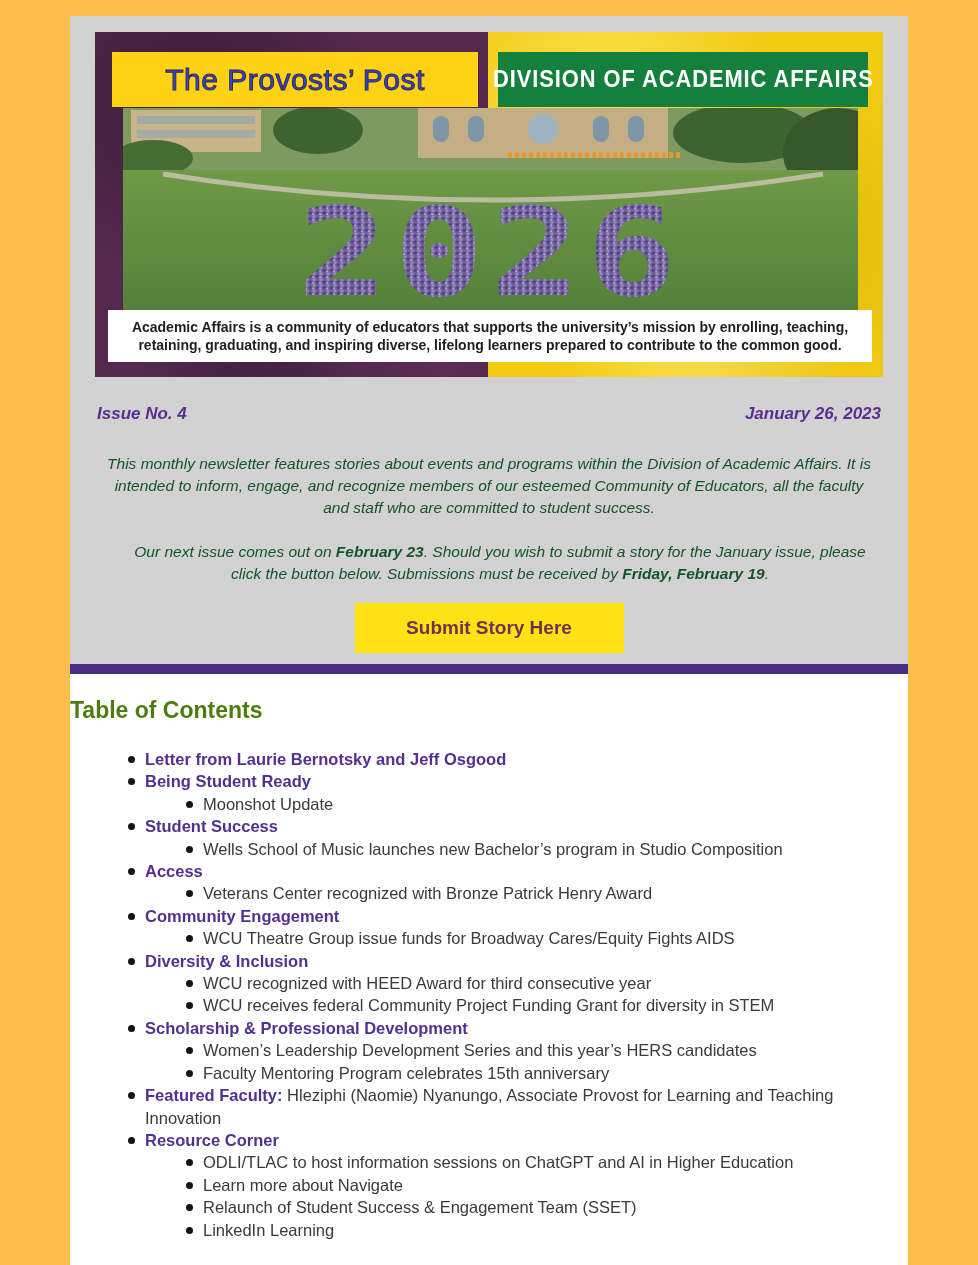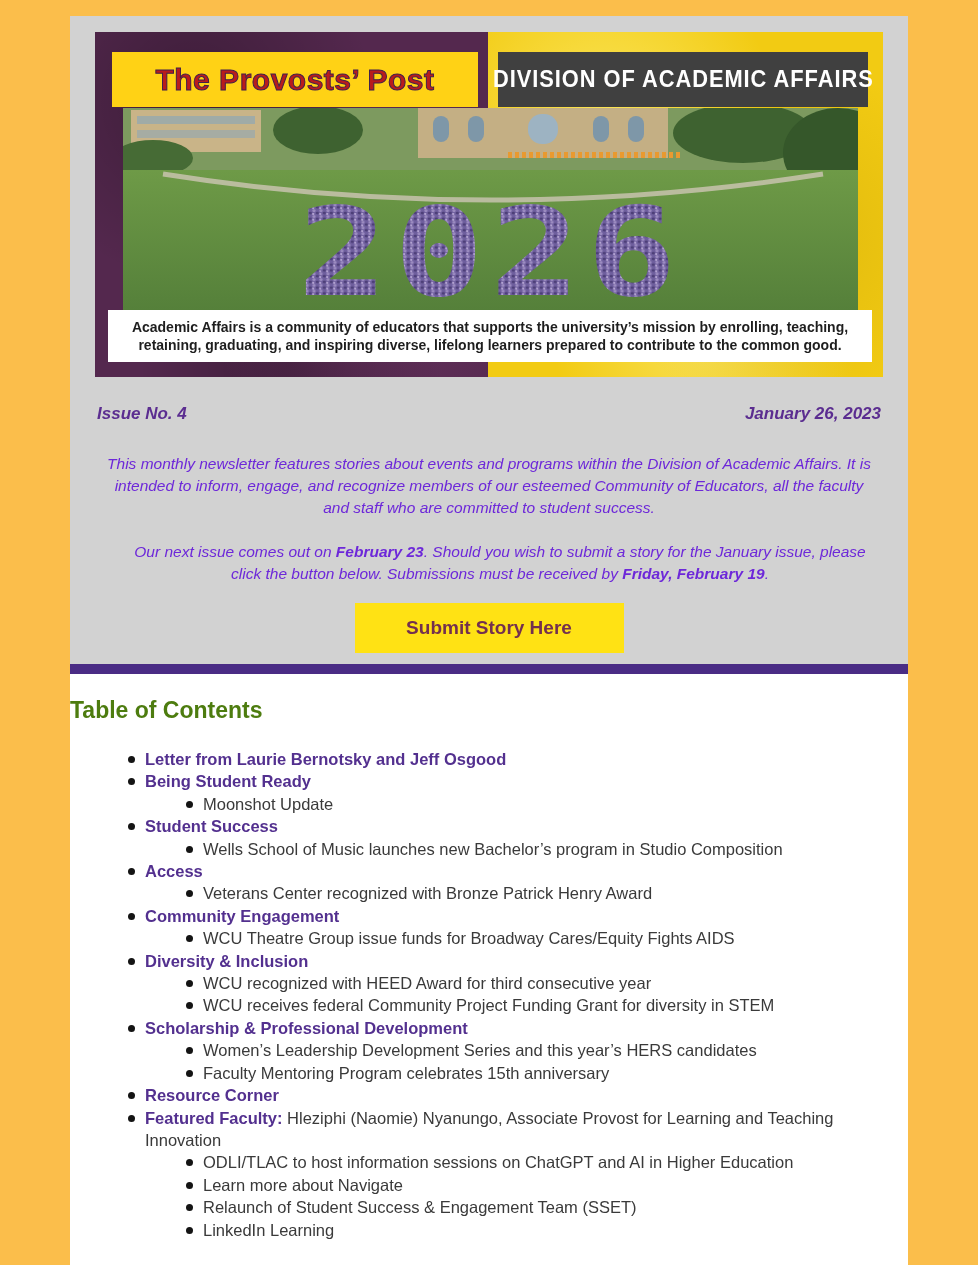--- a/index.html
+++ b/index.html
@@ -19,38 +19,38 @@
       radial-gradient(circle at 75% 70%, rgba(120,60,110,.5), transparent 50%),
       radial-gradient(circle at 50% 95%, rgba(0,0,0,.25), transparent 40%); }
   .hero-bg-right { position:absolute; left:393px; top:0; width:395px; height:100%;
     background-color:#F2CB13;
     background-image:
       radial-gradient(circle at 30% 25%, rgba(255,240,120,.7), transparent 45%),
       radial-gradient(circle at 75% 60%, rgba(190,150,0,.35), transparent 50%),
       radial-gradient(circle at 55% 90%, rgba(255,245,150,.5), transparent 40%); }
   .banner-yellow { position:absolute; left:17px; top:20px; width:366px; height:55px;
     background:#FFD215; display:flex; align-items:center; justify-content:center; }
-  .brand-text { color:#b91c1c; font-size:30px; font-weight:bold; letter-spacing:.5px;
+  .brand-text { color:#1d4ed8; font-size:30px; font-weight:normal; letter-spacing:.5px;
     -webkit-text-stroke:1px #41214B; }
   .banner-purple { position:absolute; left:403px; top:20px; width:370px; height:55px;
-    background:#404040; display:flex; align-items:center; justify-content:center; }
+    background:#15803d; display:flex; align-items:center; justify-content:center; }
   .division-text { color:#FFFFFF; font-size:23px; font-weight:bold; letter-spacing:1px;
     transform:scaleX(.95); white-space:nowrap; }
   .photo { position:absolute; left:28px; top:76px; width:735px; height:202px; overflow:hidden; }
   .caption { position:absolute; left:13px; top:278px; width:764px; height:52px; background:#FFFFFF;
     display:flex; align-items:center; justify-content:center; text-align:center;
     font-size:14px; font-weight:bold; color:#1E1E1E; line-height:1.32; padding:0 12px; }
 
   
   .issue-row { display:flex; justify-content:space-between; padding:0 27px; margin-top:27px;
     color:#5B2D90; font-size:17px; font-weight:bold; font-style:italic; }
 
   
   .para { margin-top:29px; padding:0 36px; text-align:center; font-style:italic;
-    font-size:15.5px; line-height:22px; color:#6d28d9; }
+    font-size:15.5px; line-height:22px; color:#14532d; }
   .para.note { margin-top:22px;margin-left:22px; }
 
   
   .btn-wrap { margin-top:18px; text-align:center; padding-bottom:11px; }
   .cta-btn { width:269px; height:50px; background:#FFE214; border:none; cursor:pointer;
     color:#73304F; font-family:"Liberation Sans", sans-serif; font-size:19px; font-weight:bold; }
 
   
   .divider { height:10px; background:#4A2C85; }
 
@@ -159,22 +159,22 @@
           <li class="toc-item"><span class="toc-title">Access</span></li>
           <li class="toc-sub">Veterans Center recognized with Bronze Patrick Henry Award</li>
           <li class="toc-item"><span class="toc-title">Community Engagement</span></li>
           <li class="toc-sub">WCU Theatre Group issue funds for Broadway Cares/Equity Fights AIDS</li>
           <li class="toc-item"><span class="toc-title">Diversity &amp; Inclusion</span></li>
           <li class="toc-sub">WCU recognized with HEED Award for third consecutive year</li>
           <li class="toc-sub">WCU receives federal Community Project Funding Grant for diversity in STEM</li>
           <li class="toc-item"><span class="toc-title">Scholarship &amp; Professional Development</span></li>
           <li class="toc-sub">Women’s Leadership Development Series and this year’s HERS candidates</li>
           <li class="toc-sub">Faculty Mentoring Program celebrates 15th anniversary</li>
+          <li class="toc-item"><span class="toc-title">Featured Faculty:</span><span class="toc-suffix"> Hleziphi (Naomie) Nyanungo, Associate Provost for Learning and Teaching Innovation</span></li>
           <li class="toc-item"><span class="toc-title">Resource Corner</span></li>
-          <li class="toc-item"><span class="toc-title">Featured Faculty:</span><span class="toc-suffix"> Hleziphi (Naomie) Nyanungo, Associate Provost for Learning and Teaching Innovation</span></li>
           <li class="toc-sub">ODLI/TLAC to host information sessions on ChatGPT and AI in Higher Education</li>
           <li class="toc-sub">Learn more about Navigate</li>
           <li class="toc-sub">Relaunch of Student Success &amp; Engagement Team (SSET)</li>
           <li class="toc-sub">LinkedIn Learning</li>
         </ul>
     </div>
 
   </div>
 </div>
 

